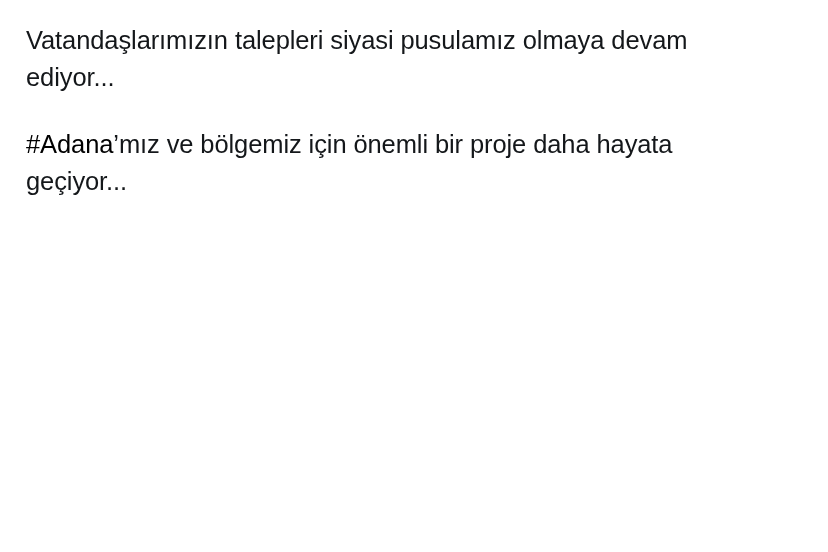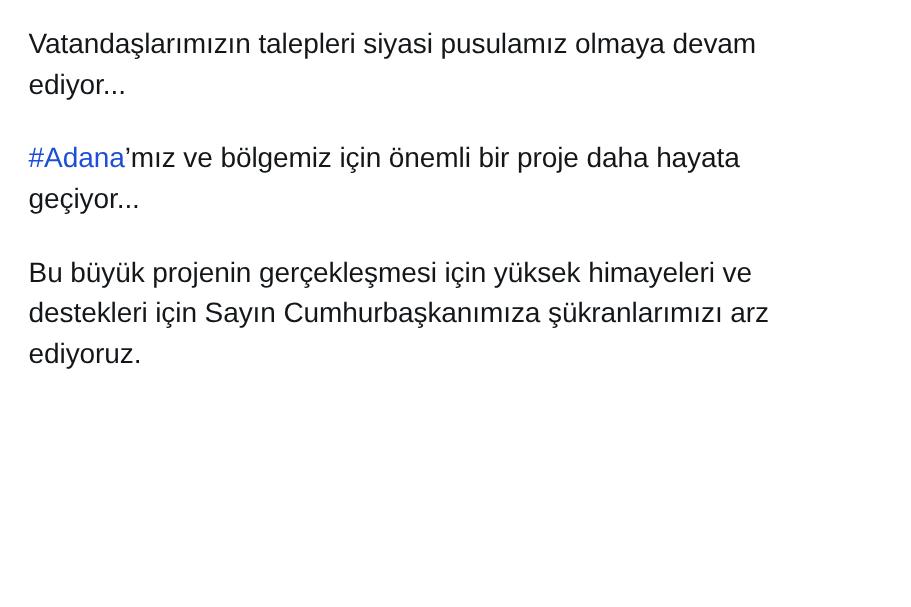--- a/index.html
+++ b/index.html
@@ -26,32 +26,31 @@
     line-height: 37px;
     letter-spacing: -0.1px;
     margin: 0 0 30px 0;
     word-wrap: break-word;
     white-space: pre-wrap;
   }
   .para:last-child {
     margin-bottom: 0;
   }
   .hashtag {
-    color: #1d4ed8;
+    color: #000000;
   }
   .clipped {
     overflow: hidden;
   }
 </style>
 </head>
 <body>
 
 <div class="post">
 
   <p class="para">Vatandaşlarımızın talepleri siyasi pusulamız olmaya devam ediyor...</p>
 
   <p class="para"><span class="hashtag">#Adana</span><span>’mız ve bölgemiz için önemli bir proje daha hayata geçiyor...</span></p>
 
 
-  <p class="para">Bu büyük projenin gerçekleşmesi için yüksek himayeleri ve destekleri için Sayın Cumhurbaşkanımıza şükranlarımızı arz ediyoruz.</p>
 
 
 </div>
 
 </body></html>

